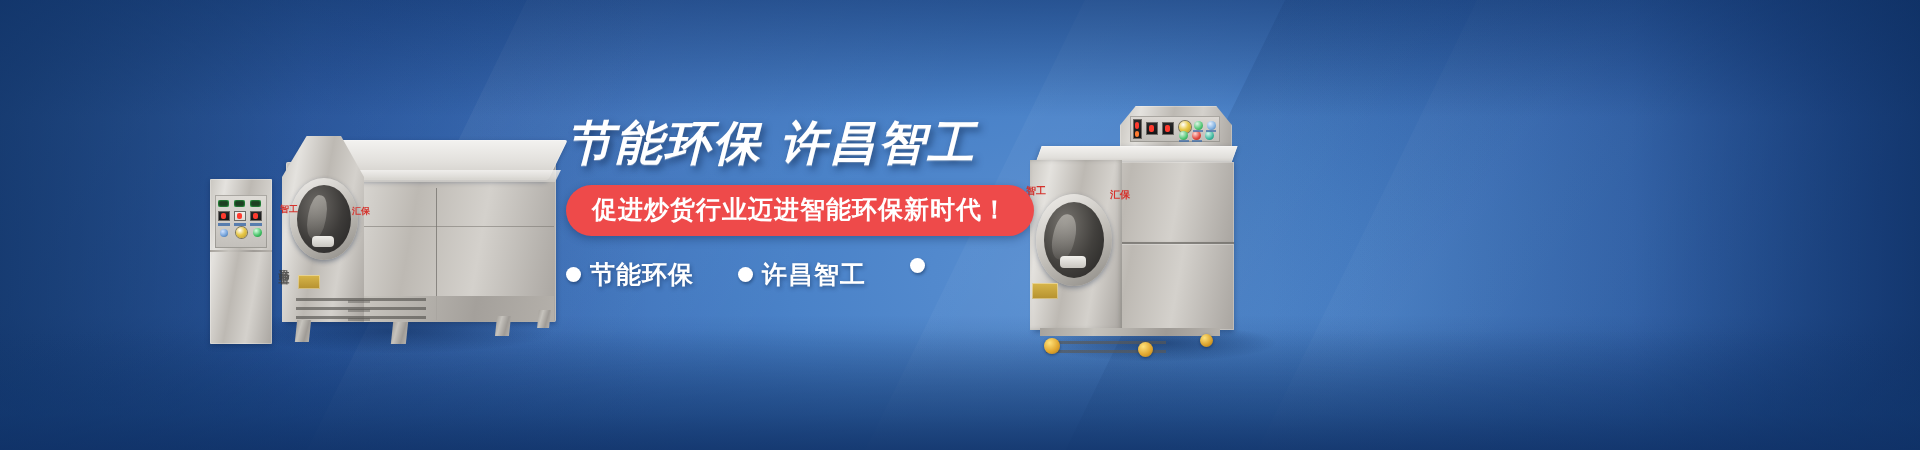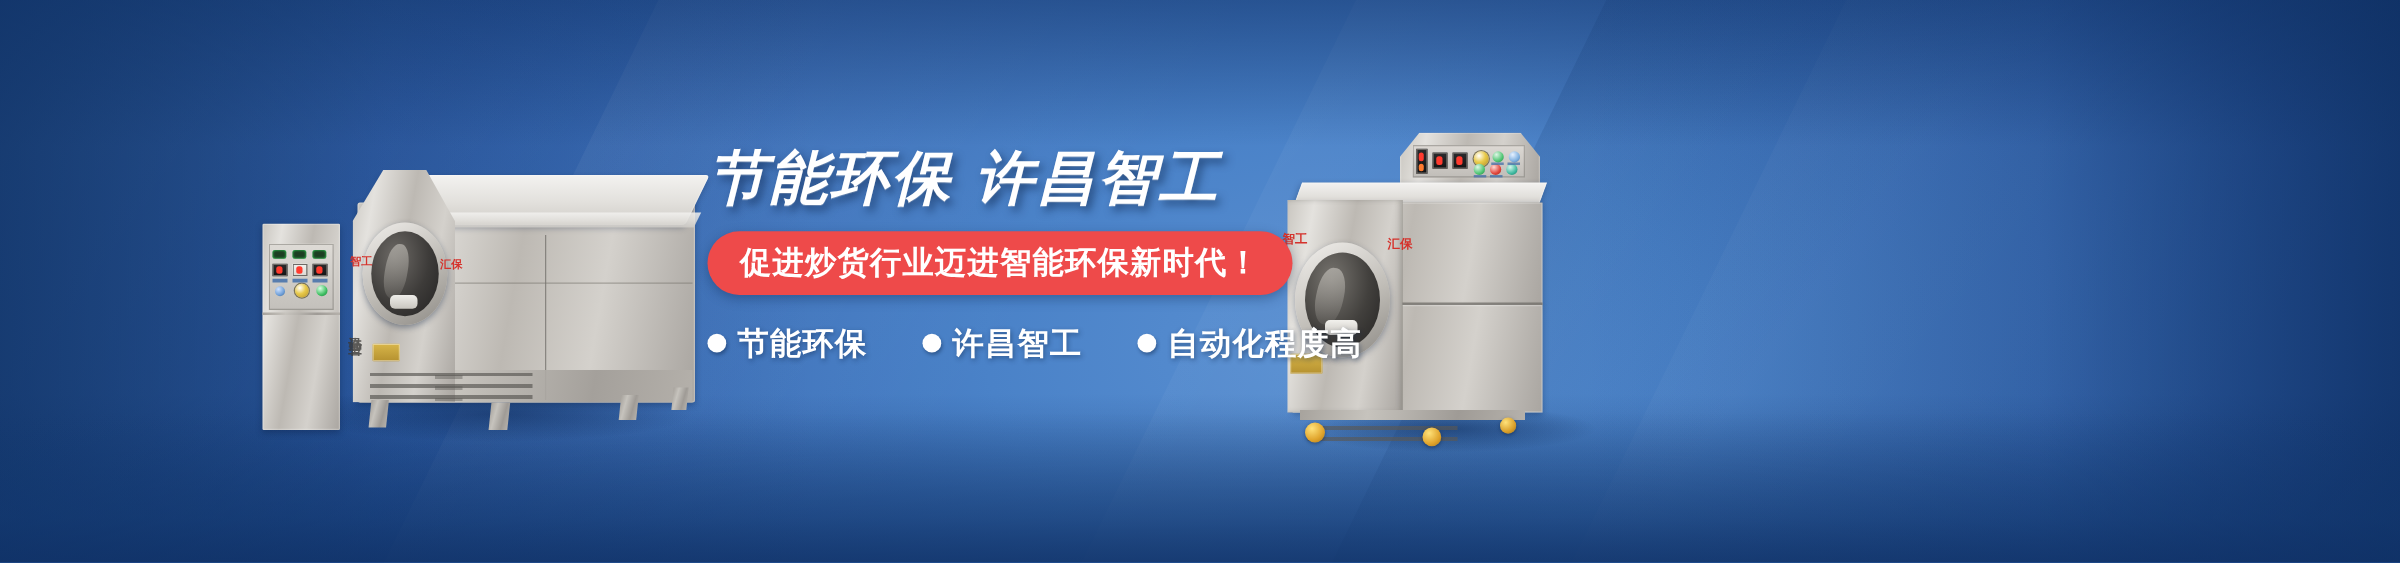--- a/index.html
+++ b/index.html
@@ -238,18 +238,17 @@
       <div class="bullet">
         <span class="dot"></span>
         <span>节能环保</span>
       </div>
       <div class="bullet">
         <span class="dot"></span>
         <span>许昌智工</span>
       </div>
       <div class="bullet">
         <span class="dot"></span>
-        <span>自动化程度高</span>
       </div>
     </div>
   </div>
 
 </div>
 
 </body></html>

